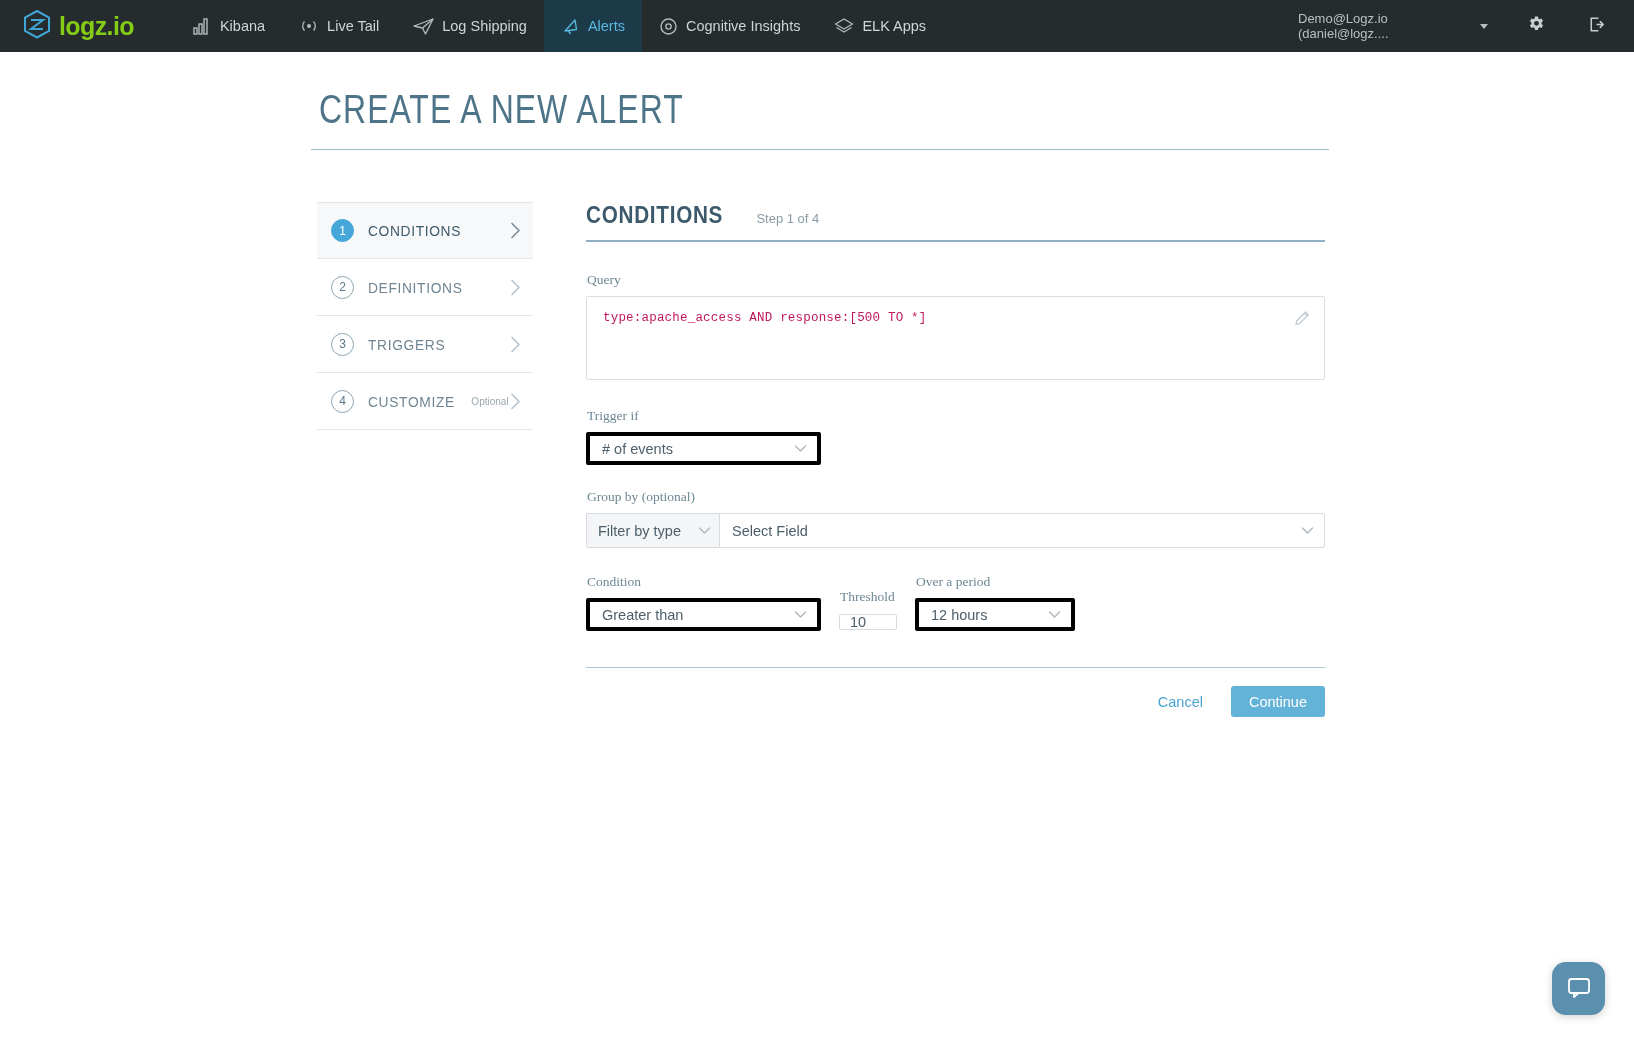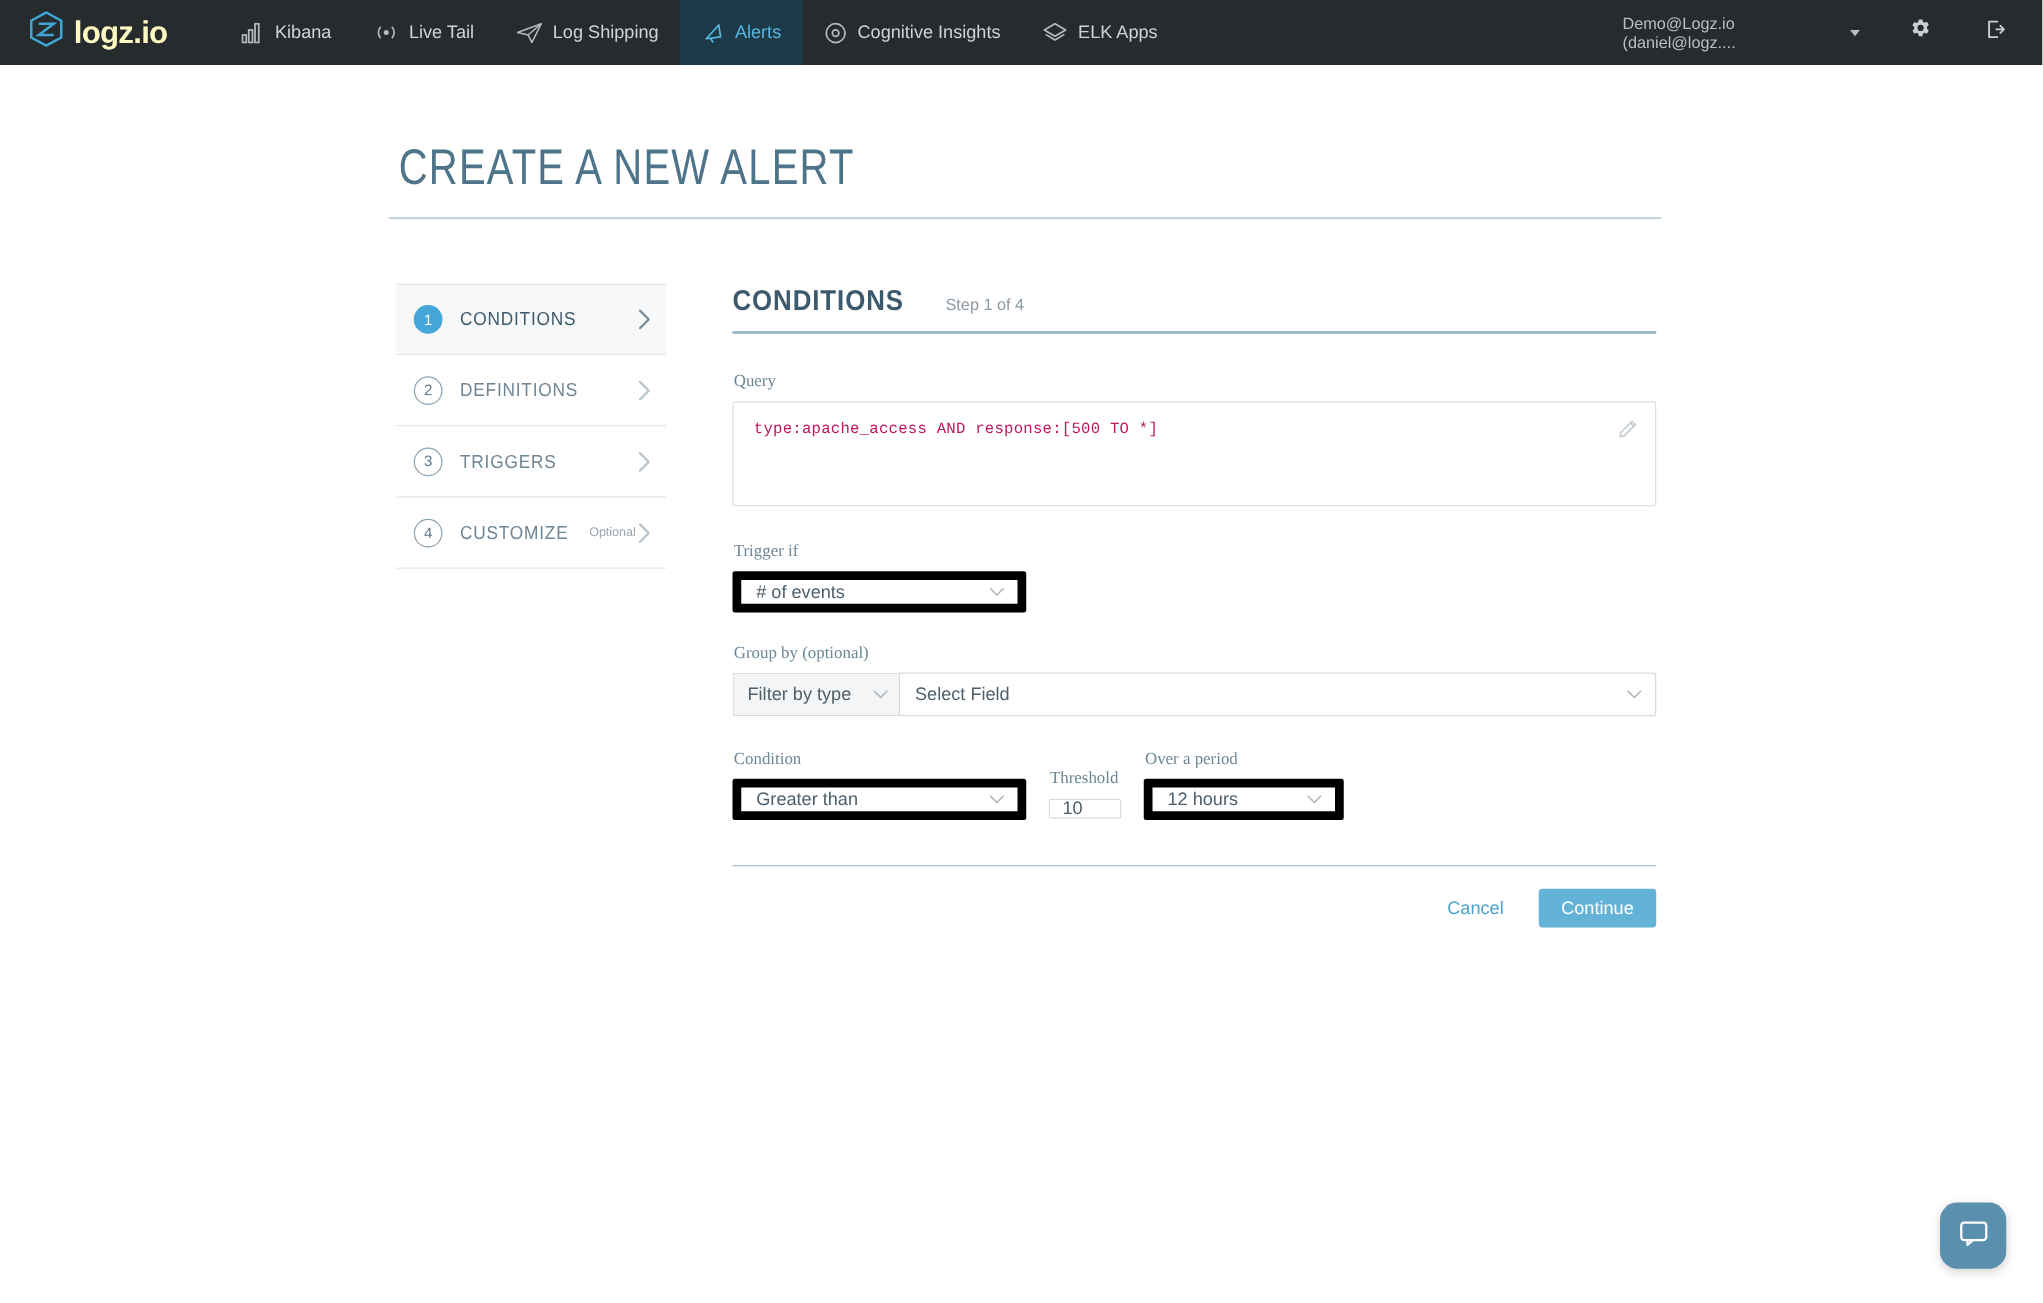--- a/index.html
+++ b/index.html
@@ -22,21 +22,21 @@
     position:relative;
   }
   .brand{
     display:flex; align-items:center; gap:7px;
     padding:0 18px 0 22px;
     height:52px;
   }
   .brand-mark{ display:block; }
   .brand-text{
     font-size:25px; font-weight:bold; letter-spacing:-0.6px;
-    color:#fef9c3; font-family:"Liberation Sans", sans-serif;
+    color:#84cc16; font-family:"Liberation Sans", sans-serif;
     line-height:1;
   }
   .nav-items{ display:flex; align-items:stretch; margin-left:24px; }
   .nav-item{
     display:flex; align-items:center; gap:8px;
     padding:0 17px; height:52px;
     color:#cfd4d7; font-size:14.5px;
     cursor:pointer; white-space:nowrap;
   }
   .nav-item .ni-ico{ display:flex; align-items:center; opacity:.85; }
@@ -59,21 +59,21 @@
     width:0;height:0;border-left:4px solid transparent;border-right:4px solid transparent;
     border-top:5px solid #b9bfc3; display:inline-block;
   }
   .nav-icon-btn{
     width:44px;height:52px;display:flex;align-items:center;justify-content:center;
     cursor:pointer;
   }
 
   
   .page{ padding:0; }
-  .page-inner{ width:1016px; margin:0 auto; padding-top:60px; }
+  .page-inner{ width:1016px; margin:11px auto; padding-top:24px; }
 
   .page-title{
     font-size:40px;
     font-weight:300;
     letter-spacing:1.2px;
     color:#4e7489;
     font-family:"Liberation Sans Narrow","Liberation Sans", sans-serif;
     transform:scaleX(0.80);
     transform-origin:left center;
     margin:0 0 17px 10px;
@@ -146,21 +146,21 @@
   }
   .query-text{
     font-family:"Liberation Mono","DejaVu Sans Mono",monospace;
     font-size:12.5px; color:#be185d;
     padding:14px 16px; letter-spacing:.2px;
   }
   .pencil{ position:absolute; right:12px; top:12px; cursor:pointer; }
 
   .ctrl{
     height:33px;
-    border:7px solid #000000;
+    border:4px solid #000000;
     border-radius:2px;
     background:#fff;
     display:flex; align-items:center;
     padding:0 10px 0 12px;
     font-size:14.5px; color:#4d5f6b;
     position:relative;
     cursor:pointer;
   }
   .ctrl .chev{ margin-left:auto; color:#adb7bd; display:flex; }
   .w-trigger{ width:235px; }

